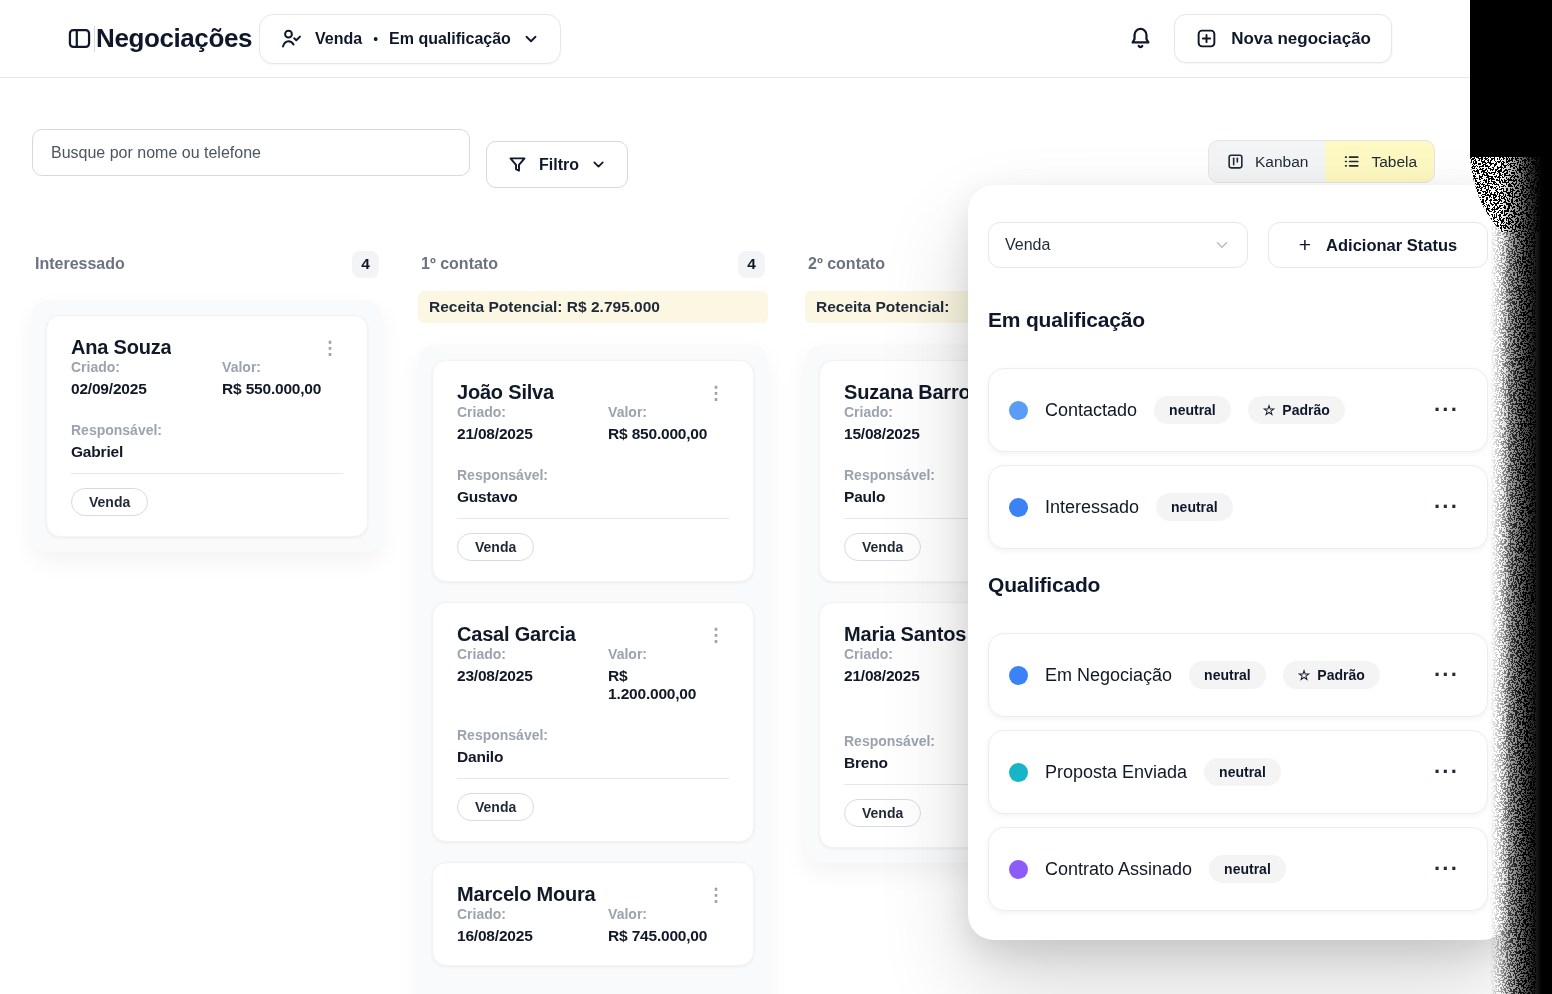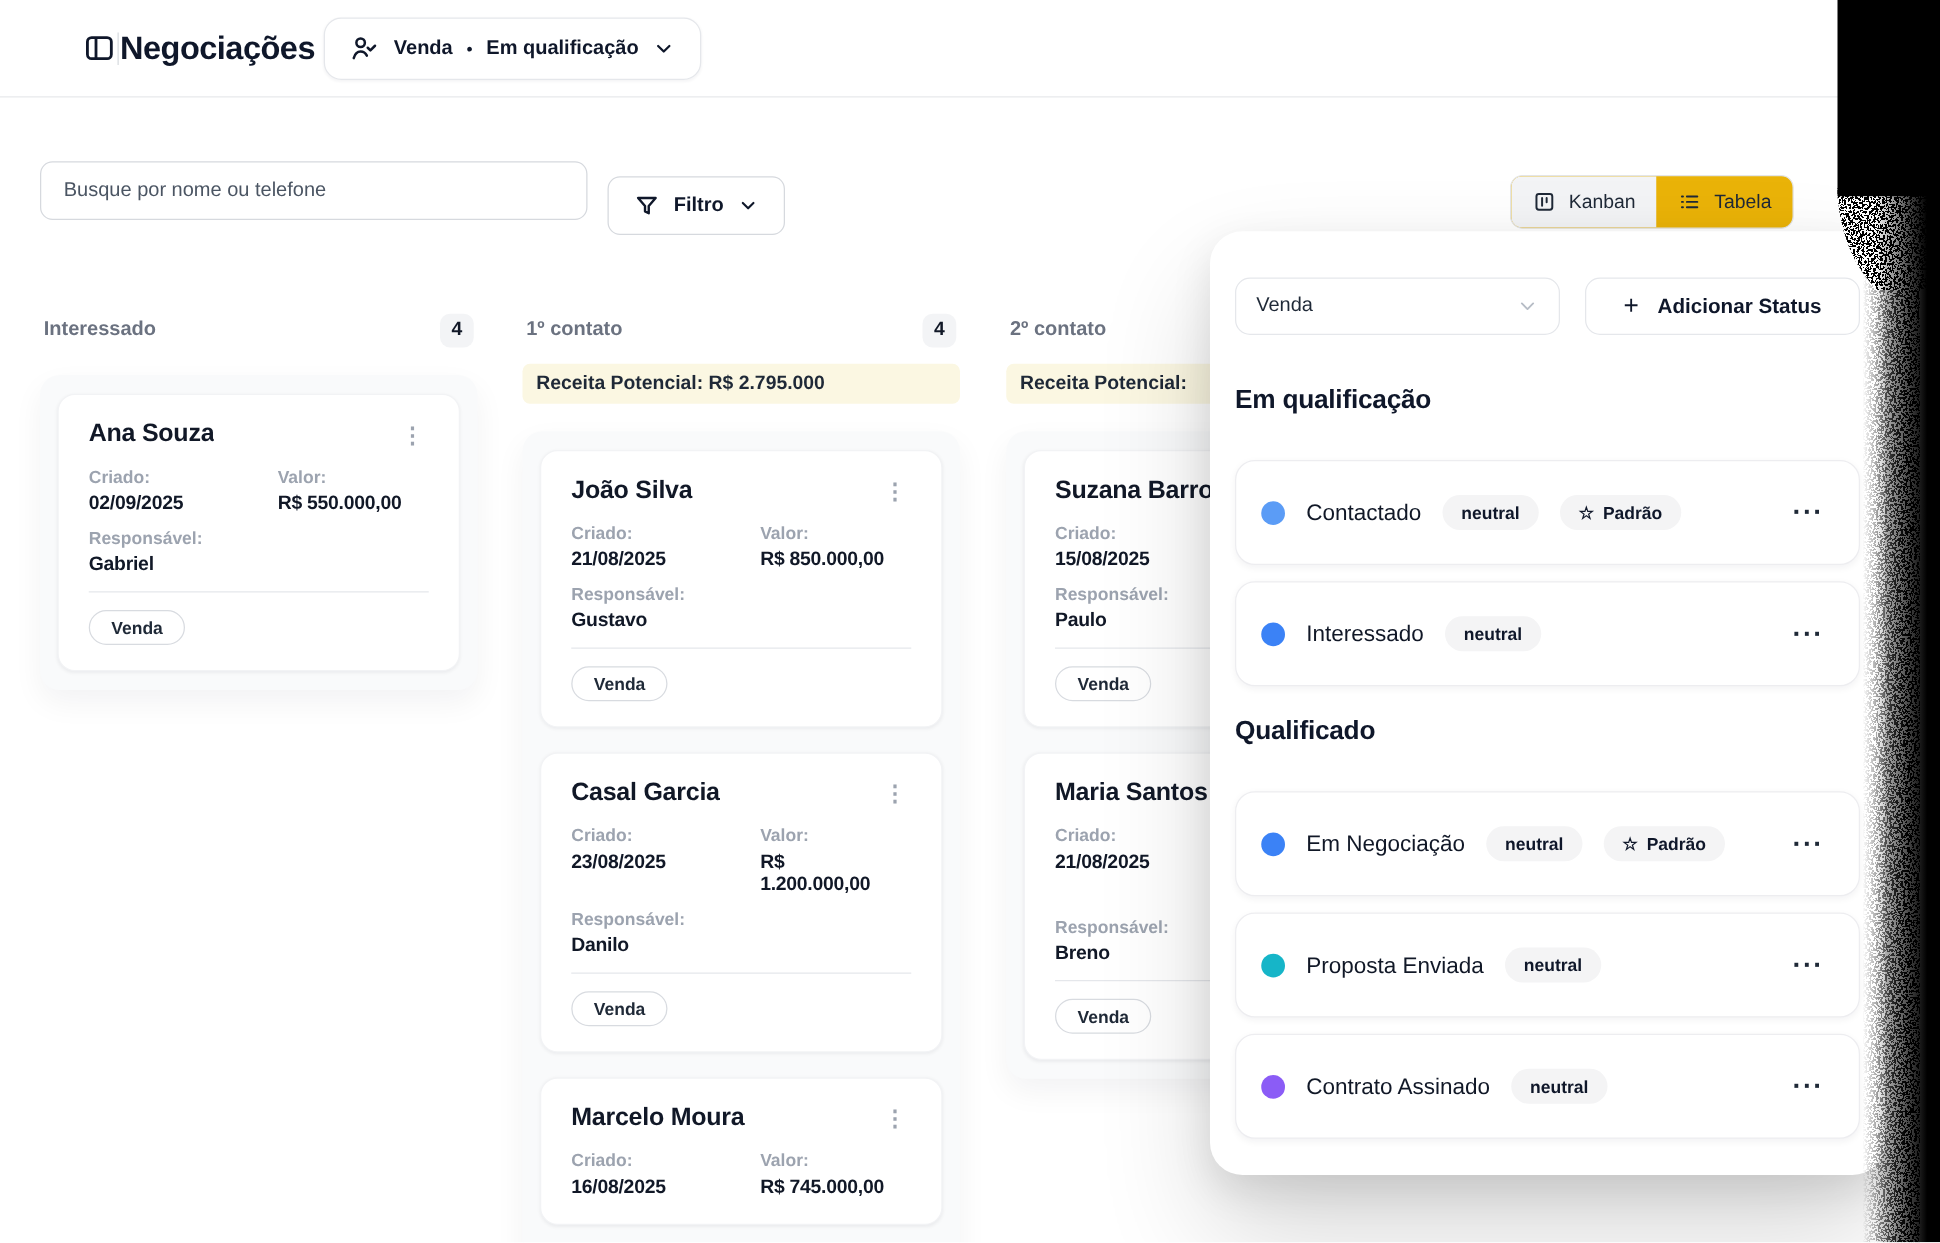--- a/index.html
+++ b/index.html
@@ -27,21 +27,21 @@
 
   
   .search-input { position: absolute; left: 32px; top: 129px; width: 438px; height: 47px;
                   border: 1px solid #d6d9de; border-radius: 10px; padding: 0 18px; font-size: 16px;
                   font-family: "Liberation Sans", sans-serif; color: #1f2937; outline: none; }
   .search-input::placeholder { color: #4b5563; }
   .btn-filter { position: absolute; left: 486px; top: 141px; height: 47px; display: flex; align-items: center;
                 gap: 11px; padding: 0 20px; border: 1px solid #d6d9de; border-radius: 10px; background: #fff;
                 font-size: 16px; font-weight: bold; color: #0f172a; cursor: pointer; }
   .view-toggle { position: absolute; left: 1208px; top: 140px; height: 43px; display: flex;
-                 border: 1px solid #e3e5e8; border-radius: 10px; overflow: hidden; background: #eab308; }
+                 border: 1px solid #e3e5e8; border-radius: 10px; overflow: hidden; background: #fef9c3; }
   .seg { display: flex; align-items: center; gap: 10px; padding: 0 17px; font-size: 15.5px;
          color: #1f2937; cursor: pointer; }
   .seg.active { background: #f3f4f6; }
 
   
   .col { position: absolute; top: 250px; width: 350px; }
   .col-1 { left: 32px; } .col-2 { left: 418px; } .col-3 { left: 805px; }
   .col-head { display: flex; align-items: center; justify-content: space-between; height: 28px; padding: 0 3px; }
   .col-title { font-size: 16px; font-weight: bold; color: #6b7280; }
   .col-count { min-width: 27px; height: 27px; background: #f3f4f6; border-radius: 8px; display: flex;
@@ -52,21 +52,21 @@
                display: flex; flex-direction: column; gap: 20px; box-shadow: 0 10px 24px rgba(15,23,42,.05); }
   .col-2 .col-cards { height: 1000px; }
 
   .deal-card { background: #fff; border: 1px solid #f2f3f5; border-radius: 14px; padding: 20px 24px;
                box-shadow: 0 1px 3px rgba(16,24,40,.06); }
   .deal-head { display: flex; align-items: flex-end; justify-content: space-between; }
   .deal-name { font-size: 20px; font-weight: bold; color: #111827; letter-spacing: -0.2px;
                white-space: nowrap; overflow: hidden; }
   .kebab { font-size: 18px; font-weight: bold; color: #9ca3af; line-height: 1; padding: 2px 4px;
            background: none; border: none; cursor: pointer; }
-  .deal-grid { display: grid; grid-template-columns: 1.25fr 1fr; margin-top: 14px; row-gap: 10px; }
+  .deal-grid { display: grid; grid-template-columns: 1.25fr 1fr; row-gap: 24px; }
   .f-label { font-size: 14px; font-weight: bold; color: #9ca3af; margin-bottom: 5px; }
   .f-value { font-size: 15.5px; font-weight: bold; color: #111827; letter-spacing: -0.2px; }
   .value--wrap .f-value { max-width: 110px; }
   .value--tall { min-height: 63px; }
   .deal-divider { margin-top: 12px; border-top: 1px solid #e5e7eb; }
   .deal-tag { display: inline-block; margin-top: 14px; border: 1.5px solid #d8dbe0; border-radius: 999px;
               padding: 5px 17px; font-size: 14px; font-weight: bold; color: #1f2937; background: #fff; }
 
   
   .status-panel { position: absolute; left: 968px; top: 185px; width: 540px; height: 755px; background: #fff;
@@ -120,20 +120,35 @@
             <path d="M14.2 11.2l2.1 2.1 3.7-3.7"></path>
         </svg>
         <span class="txt">Venda</span>
         <span class="pill-dot">•</span>
         <span class="txt">Em qualificação</span>
         <svg class="ic" width="18" height="18" viewBox="0 0 24 24" fill="none" stroke="#0f172a" stroke-width="2.4" stroke-linecap="round" stroke-linejoin="round">
           <path d="M6 9l6 6 6-6"></path>
         </svg>
       </button>
     </div>
+    <div class="header-right">
+      <button class="icon-btn" aria-label="notifications">
+        <svg class="ic" width="27" height="27" viewBox="0 0 24 24" fill="none" stroke="#0f172a" stroke-width="2" stroke-linecap="round" stroke-linejoin="round">
+          <path d="M12 3.5a5.3 5.3 0 0 0-5.3 5.3v3.6L5 15.5h14l-1.7-3.1V8.8A5.3 5.3 0 0 0 12 3.5z"></path>
+          <path d="M10.4 18.7a1.8 1.8 0 0 0 3.2 0"></path>
+        </svg>
+      </button>
+      <button class="btn-new">
+        <svg class="ic" width="23" height="23" viewBox="0 0 24 24" fill="none" stroke="#0f172a" stroke-width="2" stroke-linecap="round">
+          <rect x="3.8" y="3.8" width="16.4" height="16.4" rx="3.5"></rect>
+            <path d="M12 8.2v7.6M8.2 12h7.6"></path>
+        </svg>
+        <span>Nova negociação</span>
+      </button>
+    </div>
   </header>
 
   <input class="search-input" type="text" placeholder="Busque por nome ou telefone" style="">
   <button class="btn-filter">
     <svg class="ic" width="21" height="21" viewBox="0 0 24 24" fill="none" stroke="#0f172a" stroke-width="2.2" stroke-linejoin="round">
       <path d="M4 5h16l-6.3 7.4V19l-3.4-1.8v-4.8z"></path>
     </svg>
     <span>Filtro</span>
     <svg class="ic" width="17" height="17" viewBox="0 0 24 24" fill="none" stroke="#0f172a" stroke-width="2.4" stroke-linecap="round" stroke-linejoin="round">
       <path d="M6 9l6 6 6-6"></path>

